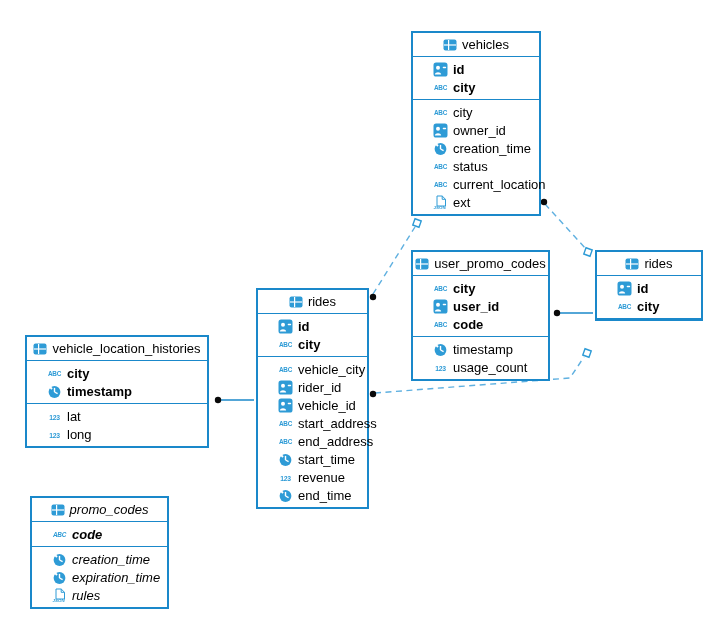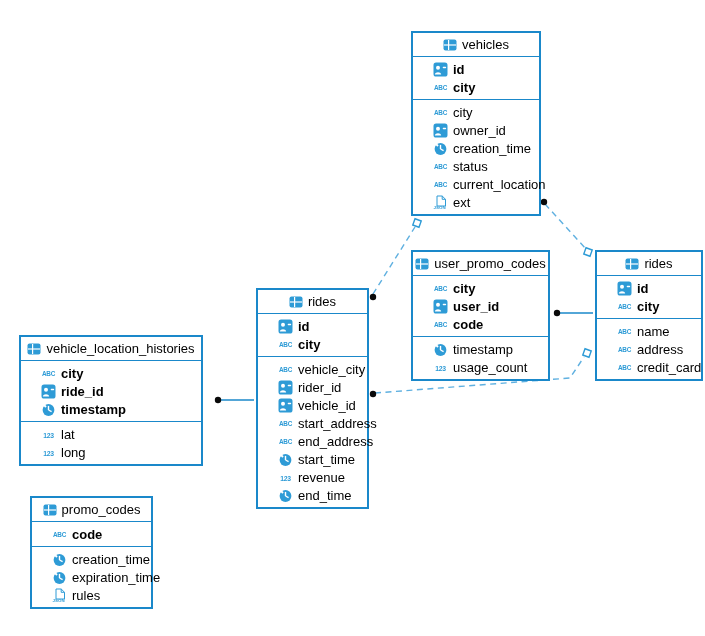--- a/index.html
+++ b/index.html
@@ -226,221 +226,184 @@
           </div>
           <div class="row pk">
             <span class="icn">
               <svg width="15" height="15" viewBox="0 0 15 15">
     <text x="7.5" y="10.4" text-anchor="middle" font-family="Liberation Sans,DejaVu Sans,sans-serif" font-size="6.4" font-weight="bold" fill="#2e9bd6" letter-spacing="-0.3">ABC</text>
               </svg>
             </span>
             <span class="lbl">city</span>
           </div>
         </div>
+      </div>
+      <div class="table" style="left: 256px; top: 288px; width: 113px;">
+        <div class="hdr">
+          <span class="icn">
+            <svg width="14" height="12" viewBox="0 0 14 12">
+    <rect x="0.5" y="0.5" width="13" height="11" rx="2" fill="#2e9bd6"></rect>
+    <line x1="1" y1="6" x2="13" y2="6" stroke="#fff" stroke-width="1.2"></line>
+    <line x1="5.6" y1="1" x2="5.6" y2="11" stroke="#fff" stroke-width="1.2"></line>
+            </svg>
+          </span>
+          <span>rides</span>
+        </div>
+        <div class="sec pk">
+          <div class="row pk">
+            <span class="icn">
+              <svg width="15" height="15" viewBox="0 0 15 15">
+    <rect x="0.5" y="0.5" width="14" height="14" rx="2.6" fill="#2e9bd6"></rect>
+    <circle cx="5" cy="5.7" r="2" fill="#fff"></circle>
+    <path d="M1.8 12.5 C2.3 9.4 7.7 9.4 8.2 12.5 Z" fill="#fff"></path>
+    <rect x="9.7" y="4.7" width="3.5" height="1.5" rx="0.7" fill="#fff"></rect>
+              </svg>
+            </span>
+            <span class="lbl">id</span>
+          </div>
+          <div class="row pk">
+            <span class="icn">
+              <svg width="15" height="15" viewBox="0 0 15 15">
+    <text x="7.5" y="10.4" text-anchor="middle" font-family="Liberation Sans,DejaVu Sans,sans-serif" font-size="6.4" font-weight="bold" fill="#2e9bd6" letter-spacing="-0.3">ABC</text>
+              </svg>
+            </span>
+            <span class="lbl">city</span>
+          </div>
+        </div>
         <div class="sec">
           <div class="row">
             <span class="icn">
               <svg width="15" height="15" viewBox="0 0 15 15">
     <text x="7.5" y="10.4" text-anchor="middle" font-family="Liberation Sans,DejaVu Sans,sans-serif" font-size="6.4" font-weight="bold" fill="#2e9bd6" letter-spacing="-0.3">ABC</text>
               </svg>
             </span>
-            <span class="lbl">name</span>
-          </div>
-          <div class="row">
-            <span class="icn">
-              <svg width="15" height="15" viewBox="0 0 15 15">
-    <text x="7.5" y="10.4" text-anchor="middle" font-family="Liberation Sans,DejaVu Sans,sans-serif" font-size="6.4" font-weight="bold" fill="#2e9bd6" letter-spacing="-0.3">ABC</text>
-              </svg>
-            </span>
-            <span class="lbl">address</span>
-          </div>
-          <div class="row">
-            <span class="icn">
-              <svg width="15" height="15" viewBox="0 0 15 15">
-    <text x="7.5" y="10.4" text-anchor="middle" font-family="Liberation Sans,DejaVu Sans,sans-serif" font-size="6.4" font-weight="bold" fill="#2e9bd6" letter-spacing="-0.3">ABC</text>
-              </svg>
-            </span>
-            <span class="lbl">credit_card</span>
-          </div>
-        </div>
-      </div>
-      <div class="table" style="left: 256px; top: 288px; width: 113px;">
-        <div class="hdr">
-          <span class="icn">
-            <svg width="14" height="12" viewBox="0 0 14 12">
-    <rect x="0.5" y="0.5" width="13" height="11" rx="2" fill="#2e9bd6"></rect>
-    <line x1="1" y1="6" x2="13" y2="6" stroke="#fff" stroke-width="1.2"></line>
-    <line x1="5.6" y1="1" x2="5.6" y2="11" stroke="#fff" stroke-width="1.2"></line>
-            </svg>
-          </span>
-          <span>rides</span>
-        </div>
-        <div class="sec pk">
-          <div class="row pk">
-            <span class="icn">
-              <svg width="15" height="15" viewBox="0 0 15 15">
-    <rect x="0.5" y="0.5" width="14" height="14" rx="2.6" fill="#2e9bd6"></rect>
-    <circle cx="5" cy="5.7" r="2" fill="#fff"></circle>
-    <path d="M1.8 12.5 C2.3 9.4 7.7 9.4 8.2 12.5 Z" fill="#fff"></path>
-    <rect x="9.7" y="4.7" width="3.5" height="1.5" rx="0.7" fill="#fff"></rect>
-              </svg>
-            </span>
-            <span class="lbl">id</span>
-          </div>
-          <div class="row pk">
-            <span class="icn">
-              <svg width="15" height="15" viewBox="0 0 15 15">
-    <text x="7.5" y="10.4" text-anchor="middle" font-family="Liberation Sans,DejaVu Sans,sans-serif" font-size="6.4" font-weight="bold" fill="#2e9bd6" letter-spacing="-0.3">ABC</text>
-              </svg>
-            </span>
-            <span class="lbl">city</span>
+            <span class="lbl">vehicle_city</span>
+          </div>
+          <div class="row">
+            <span class="icn">
+              <svg width="15" height="15" viewBox="0 0 15 15">
+    <rect x="0.5" y="0.5" width="14" height="14" rx="2.6" fill="#2e9bd6"></rect>
+    <circle cx="5" cy="5.7" r="2" fill="#fff"></circle>
+    <path d="M1.8 12.5 C2.3 9.4 7.7 9.4 8.2 12.5 Z" fill="#fff"></path>
+    <rect x="9.7" y="4.7" width="3.5" height="1.5" rx="0.7" fill="#fff"></rect>
+              </svg>
+            </span>
+            <span class="lbl">rider_id</span>
+          </div>
+          <div class="row">
+            <span class="icn">
+              <svg width="15" height="15" viewBox="0 0 15 15">
+    <rect x="0.5" y="0.5" width="14" height="14" rx="2.6" fill="#2e9bd6"></rect>
+    <circle cx="5" cy="5.7" r="2" fill="#fff"></circle>
+    <path d="M1.8 12.5 C2.3 9.4 7.7 9.4 8.2 12.5 Z" fill="#fff"></path>
+    <rect x="9.7" y="4.7" width="3.5" height="1.5" rx="0.7" fill="#fff"></rect>
+              </svg>
+            </span>
+            <span class="lbl">vehicle_id</span>
+          </div>
+          <div class="row">
+            <span class="icn">
+              <svg width="15" height="15" viewBox="0 0 15 15">
+    <text x="7.5" y="10.4" text-anchor="middle" font-family="Liberation Sans,DejaVu Sans,sans-serif" font-size="6.4" font-weight="bold" fill="#2e9bd6" letter-spacing="-0.3">ABC</text>
+              </svg>
+            </span>
+            <span class="lbl">start_address</span>
+          </div>
+          <div class="row">
+            <span class="icn">
+              <svg width="15" height="15" viewBox="0 0 15 15">
+    <text x="7.5" y="10.4" text-anchor="middle" font-family="Liberation Sans,DejaVu Sans,sans-serif" font-size="6.4" font-weight="bold" fill="#2e9bd6" letter-spacing="-0.3">ABC</text>
+              </svg>
+            </span>
+            <span class="lbl">end_address</span>
+          </div>
+          <div class="row">
+            <span class="icn">
+              <svg width="15" height="15" viewBox="0 0 15 15">
+    <circle cx="7.5" cy="8" r="5.9" fill="#2e9bd6"></circle>
+    <line x1="1.6" y1="1.6" x2="5" y2="5" stroke="#fff" stroke-width="2"></line>
+    <line x1="7.5" y1="8" x2="7.5" y2="3.9" stroke="#fff" stroke-width="1.4"></line>
+    <line x1="7.5" y1="8" x2="10.6" y2="9.6" stroke="#fff" stroke-width="1.4"></line>
+              </svg>
+            </span>
+            <span class="lbl">start_time</span>
+          </div>
+          <div class="row">
+            <span class="icn">
+              <svg width="15" height="15" viewBox="0 0 15 15">
+    <text x="7.5" y="10.6" text-anchor="middle" font-family="Liberation Sans,DejaVu Sans,sans-serif" font-size="6.8" font-weight="600" fill="#2e9bd6" letter-spacing="-0.3">123</text>
+              </svg>
+            </span>
+            <span class="lbl">revenue</span>
+          </div>
+          <div class="row">
+            <span class="icn">
+              <svg width="15" height="15" viewBox="0 0 15 15">
+    <circle cx="7.5" cy="8" r="5.9" fill="#2e9bd6"></circle>
+    <line x1="1.6" y1="1.6" x2="5" y2="5" stroke="#fff" stroke-width="2"></line>
+    <line x1="7.5" y1="8" x2="7.5" y2="3.9" stroke="#fff" stroke-width="1.4"></line>
+    <line x1="7.5" y1="8" x2="10.6" y2="9.6" stroke="#fff" stroke-width="1.4"></line>
+              </svg>
+            </span>
+            <span class="lbl">end_time</span>
+          </div>
+        </div>
+      </div>
+      <div class="table" style="left: 25px; top: 335px; width: 184px;">
+        <div class="hdr">
+          <span class="icn">
+            <svg width="14" height="12" viewBox="0 0 14 12">
+    <rect x="0.5" y="0.5" width="13" height="11" rx="2" fill="#2e9bd6"></rect>
+    <line x1="1" y1="6" x2="13" y2="6" stroke="#fff" stroke-width="1.2"></line>
+    <line x1="5.6" y1="1" x2="5.6" y2="11" stroke="#fff" stroke-width="1.2"></line>
+            </svg>
+          </span>
+          <span>vehicle_location_histories</span>
+        </div>
+        <div class="sec pk">
+          <div class="row pk">
+            <span class="icn">
+              <svg width="15" height="15" viewBox="0 0 15 15">
+    <text x="7.5" y="10.4" text-anchor="middle" font-family="Liberation Sans,DejaVu Sans,sans-serif" font-size="6.4" font-weight="bold" fill="#2e9bd6" letter-spacing="-0.3">ABC</text>
+              </svg>
+            </span>
+            <span class="lbl">city</span>
+          </div>
+          <div class="row pk">
+            <span class="icn">
+              <svg width="15" height="15" viewBox="0 0 15 15">
+    <circle cx="7.5" cy="8" r="5.9" fill="#2e9bd6"></circle>
+    <line x1="1.6" y1="1.6" x2="5" y2="5" stroke="#fff" stroke-width="2"></line>
+    <line x1="7.5" y1="8" x2="7.5" y2="3.9" stroke="#fff" stroke-width="1.4"></line>
+    <line x1="7.5" y1="8" x2="10.6" y2="9.6" stroke="#fff" stroke-width="1.4"></line>
+              </svg>
+            </span>
+            <span class="lbl">timestamp</span>
           </div>
         </div>
         <div class="sec">
           <div class="row">
             <span class="icn">
               <svg width="15" height="15" viewBox="0 0 15 15">
-    <text x="7.5" y="10.4" text-anchor="middle" font-family="Liberation Sans,DejaVu Sans,sans-serif" font-size="6.4" font-weight="bold" fill="#2e9bd6" letter-spacing="-0.3">ABC</text>
-              </svg>
-            </span>
-            <span class="lbl">vehicle_city</span>
-          </div>
-          <div class="row">
-            <span class="icn">
-              <svg width="15" height="15" viewBox="0 0 15 15">
-    <rect x="0.5" y="0.5" width="14" height="14" rx="2.6" fill="#2e9bd6"></rect>
-    <circle cx="5" cy="5.7" r="2" fill="#fff"></circle>
-    <path d="M1.8 12.5 C2.3 9.4 7.7 9.4 8.2 12.5 Z" fill="#fff"></path>
-    <rect x="9.7" y="4.7" width="3.5" height="1.5" rx="0.7" fill="#fff"></rect>
-              </svg>
-            </span>
-            <span class="lbl">rider_id</span>
-          </div>
-          <div class="row">
-            <span class="icn">
-              <svg width="15" height="15" viewBox="0 0 15 15">
-    <rect x="0.5" y="0.5" width="14" height="14" rx="2.6" fill="#2e9bd6"></rect>
-    <circle cx="5" cy="5.7" r="2" fill="#fff"></circle>
-    <path d="M1.8 12.5 C2.3 9.4 7.7 9.4 8.2 12.5 Z" fill="#fff"></path>
-    <rect x="9.7" y="4.7" width="3.5" height="1.5" rx="0.7" fill="#fff"></rect>
-              </svg>
-            </span>
-            <span class="lbl">vehicle_id</span>
-          </div>
-          <div class="row">
-            <span class="icn">
-              <svg width="15" height="15" viewBox="0 0 15 15">
-    <text x="7.5" y="10.4" text-anchor="middle" font-family="Liberation Sans,DejaVu Sans,sans-serif" font-size="6.4" font-weight="bold" fill="#2e9bd6" letter-spacing="-0.3">ABC</text>
-              </svg>
-            </span>
-            <span class="lbl">start_address</span>
-          </div>
-          <div class="row">
-            <span class="icn">
-              <svg width="15" height="15" viewBox="0 0 15 15">
-    <text x="7.5" y="10.4" text-anchor="middle" font-family="Liberation Sans,DejaVu Sans,sans-serif" font-size="6.4" font-weight="bold" fill="#2e9bd6" letter-spacing="-0.3">ABC</text>
-              </svg>
-            </span>
-            <span class="lbl">end_address</span>
-          </div>
-          <div class="row">
-            <span class="icn">
-              <svg width="15" height="15" viewBox="0 0 15 15">
-    <circle cx="7.5" cy="8" r="5.9" fill="#2e9bd6"></circle>
-    <line x1="1.6" y1="1.6" x2="5" y2="5" stroke="#fff" stroke-width="2"></line>
-    <line x1="7.5" y1="8" x2="7.5" y2="3.9" stroke="#fff" stroke-width="1.4"></line>
-    <line x1="7.5" y1="8" x2="10.6" y2="9.6" stroke="#fff" stroke-width="1.4"></line>
-              </svg>
-            </span>
-            <span class="lbl">start_time</span>
-          </div>
-          <div class="row">
-            <span class="icn">
-              <svg width="15" height="15" viewBox="0 0 15 15">
     <text x="7.5" y="10.6" text-anchor="middle" font-family="Liberation Sans,DejaVu Sans,sans-serif" font-size="6.8" font-weight="600" fill="#2e9bd6" letter-spacing="-0.3">123</text>
               </svg>
             </span>
-            <span class="lbl">revenue</span>
-          </div>
-          <div class="row">
-            <span class="icn">
-              <svg width="15" height="15" viewBox="0 0 15 15">
-    <circle cx="7.5" cy="8" r="5.9" fill="#2e9bd6"></circle>
-    <line x1="1.6" y1="1.6" x2="5" y2="5" stroke="#fff" stroke-width="2"></line>
-    <line x1="7.5" y1="8" x2="7.5" y2="3.9" stroke="#fff" stroke-width="1.4"></line>
-    <line x1="7.5" y1="8" x2="10.6" y2="9.6" stroke="#fff" stroke-width="1.4"></line>
-              </svg>
-            </span>
-            <span class="lbl">end_time</span>
-          </div>
-        </div>
-      </div>
-      <div class="table" style="left: 19px; top: 335px; width: 184px;">
-        <div class="hdr">
-          <span class="icn">
-            <svg width="14" height="12" viewBox="0 0 14 12">
-    <rect x="0.5" y="0.5" width="13" height="11" rx="2" fill="#2e9bd6"></rect>
-    <line x1="1" y1="6" x2="13" y2="6" stroke="#fff" stroke-width="1.2"></line>
-    <line x1="5.6" y1="1" x2="5.6" y2="11" stroke="#fff" stroke-width="1.2"></line>
-            </svg>
-          </span>
-          <span>vehicle_location_histories</span>
-        </div>
-        <div class="sec pk">
-          <div class="row pk">
-            <span class="icn">
-              <svg width="15" height="15" viewBox="0 0 15 15">
-    <text x="7.5" y="10.4" text-anchor="middle" font-family="Liberation Sans,DejaVu Sans,sans-serif" font-size="6.4" font-weight="bold" fill="#2e9bd6" letter-spacing="-0.3">ABC</text>
-              </svg>
-            </span>
-            <span class="lbl">city</span>
-          </div>
-          <div class="row pk">
-            <span class="icn">
-              <svg width="15" height="15" viewBox="0 0 15 15">
-    <rect x="0.5" y="0.5" width="14" height="14" rx="2.6" fill="#2e9bd6"></rect>
-    <circle cx="5" cy="5.7" r="2" fill="#fff"></circle>
-    <path d="M1.8 12.5 C2.3 9.4 7.7 9.4 8.2 12.5 Z" fill="#fff"></path>
-    <rect x="9.7" y="4.7" width="3.5" height="1.5" rx="0.7" fill="#fff"></rect>
-              </svg>
-            </span>
-            <span class="lbl">ride_id</span>
-          </div>
-          <div class="row pk">
-            <span class="icn">
-              <svg width="15" height="15" viewBox="0 0 15 15">
-    <circle cx="7.5" cy="8" r="5.9" fill="#2e9bd6"></circle>
-    <line x1="1.6" y1="1.6" x2="5" y2="5" stroke="#fff" stroke-width="2"></line>
-    <line x1="7.5" y1="8" x2="7.5" y2="3.9" stroke="#fff" stroke-width="1.4"></line>
-    <line x1="7.5" y1="8" x2="10.6" y2="9.6" stroke="#fff" stroke-width="1.4"></line>
-              </svg>
-            </span>
-            <span class="lbl">timestamp</span>
-          </div>
-        </div>
-        <div class="sec">
+            <span class="lbl">lat</span>
+          </div>
           <div class="row">
             <span class="icn">
               <svg width="15" height="15" viewBox="0 0 15 15">
     <text x="7.5" y="10.6" text-anchor="middle" font-family="Liberation Sans,DejaVu Sans,sans-serif" font-size="6.8" font-weight="600" fill="#2e9bd6" letter-spacing="-0.3">123</text>
               </svg>
             </span>
-            <span class="lbl">lat</span>
-          </div>
-          <div class="row">
-            <span class="icn">
-              <svg width="15" height="15" viewBox="0 0 15 15">
-    <text x="7.5" y="10.6" text-anchor="middle" font-family="Liberation Sans,DejaVu Sans,sans-serif" font-size="6.8" font-weight="600" fill="#2e9bd6" letter-spacing="-0.3">123</text>
-              </svg>
-            </span>
             <span class="lbl">long</span>
           </div>
         </div>
       </div>
-      <div class="table" style="left: 30px; top: 496px; width: 123px;">
+      <div class="table" style="left: 30px; top: 496px; width: 139px; font-style: italic;">
         <div class="hdr">
           <span class="icn">
             <svg width="14" height="12" viewBox="0 0 14 12">
     <rect x="0.5" y="0.5" width="13" height="11" rx="2" fill="#2e9bd6"></rect>
     <line x1="1" y1="6" x2="13" y2="6" stroke="#fff" stroke-width="1.2"></line>
     <line x1="5.6" y1="1" x2="5.6" y2="11" stroke="#fff" stroke-width="1.2"></line>
             </svg>
           </span>
           <span>promo_codes</span>
         </div>

